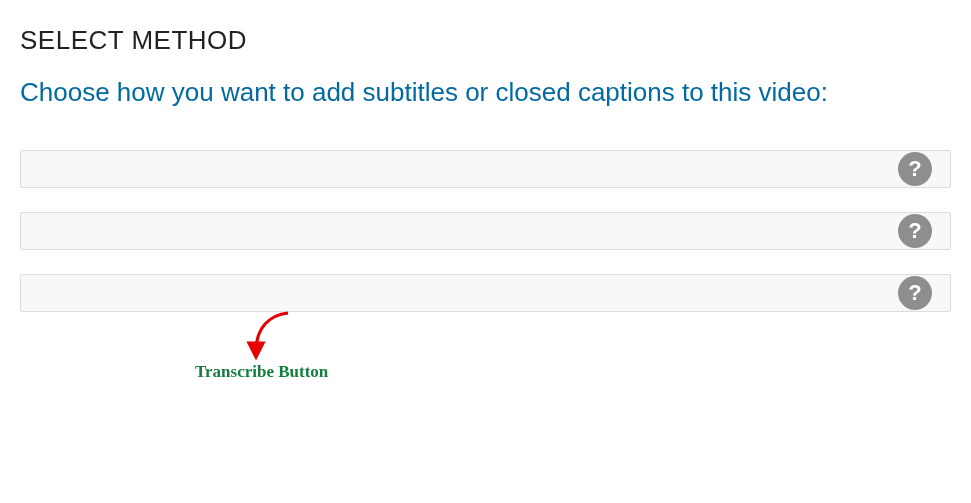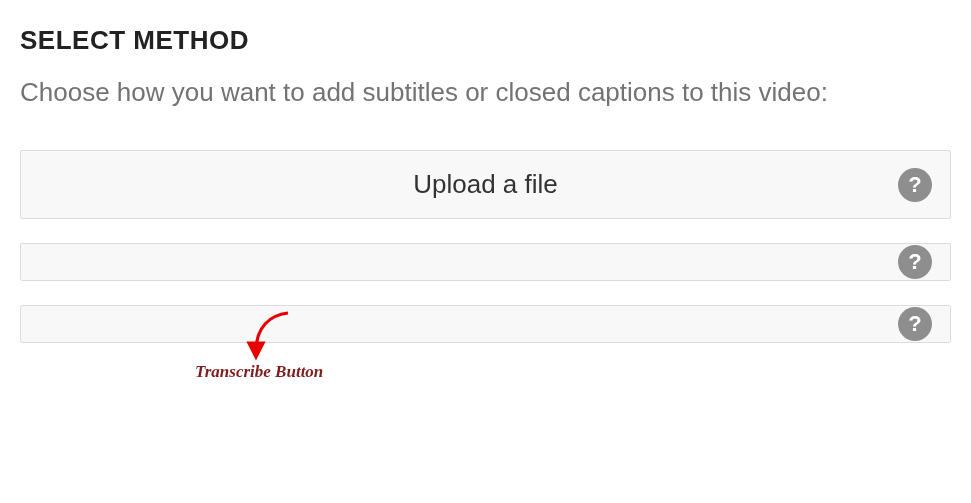--- a/index.html
+++ b/index.html
@@ -11,28 +11,28 @@
       font-family: Arial, Helvetica, sans-serif;
       background: #ffffff;
       width: 971px;
       height: 503px;
       padding: 25px 20px;
       position: relative;
       color: #333;
     }
     .heading {
       font-size: 26px;
-      font-weight: bold;
+      font-weight: normal;
       color: #222222;
       letter-spacing: 0.5px;
       margin-bottom: 18px;
     }
     .description {
       font-size: 26px;
-      color: #737373;
+      color: #0369a1;
       line-height: 1.4;
       margin-bottom: 40px;
     }
     .options {
       display: flex;
       flex-direction: column;
       gap: 24px;
     }
     .option-button {
       width: 100%;
@@ -64,42 +64,40 @@
       font-size: 22px;
       font-weight: bold;
       font-family: Arial, sans-serif;
     }
     .annotation {
       position: absolute;
       left: 195px;
       top: 362px;
       font-family: "Comic Sans MS", "Segoe Script", cursive;
       font-size: 17px;
-      font-style: italic;
-      color: #7f1d1d;
+      color: #15803d;
       font-weight: 600;
     }
     .arrow {
       position: absolute;
       left: 240px;
       top: 299px;
       pointer-events: none;
     }
   </style>
 </head>
 <body>
 
 <h2 class="heading">SELECT METHOD</h2>
 
 <p class="description">Choose how you want to add subtitles or closed captions to this video:</p>
 
 <div class="options">
 
   <button class="option-button">
-    <span>Upload a file</span>
     <span class="help-icon">?</span>
   </button>
 
   <button class="option-button">
     <span class="help-icon">?</span>
   </button>
 
   <button class="option-button">
     <span class="help-icon">?</span>
   </button>

